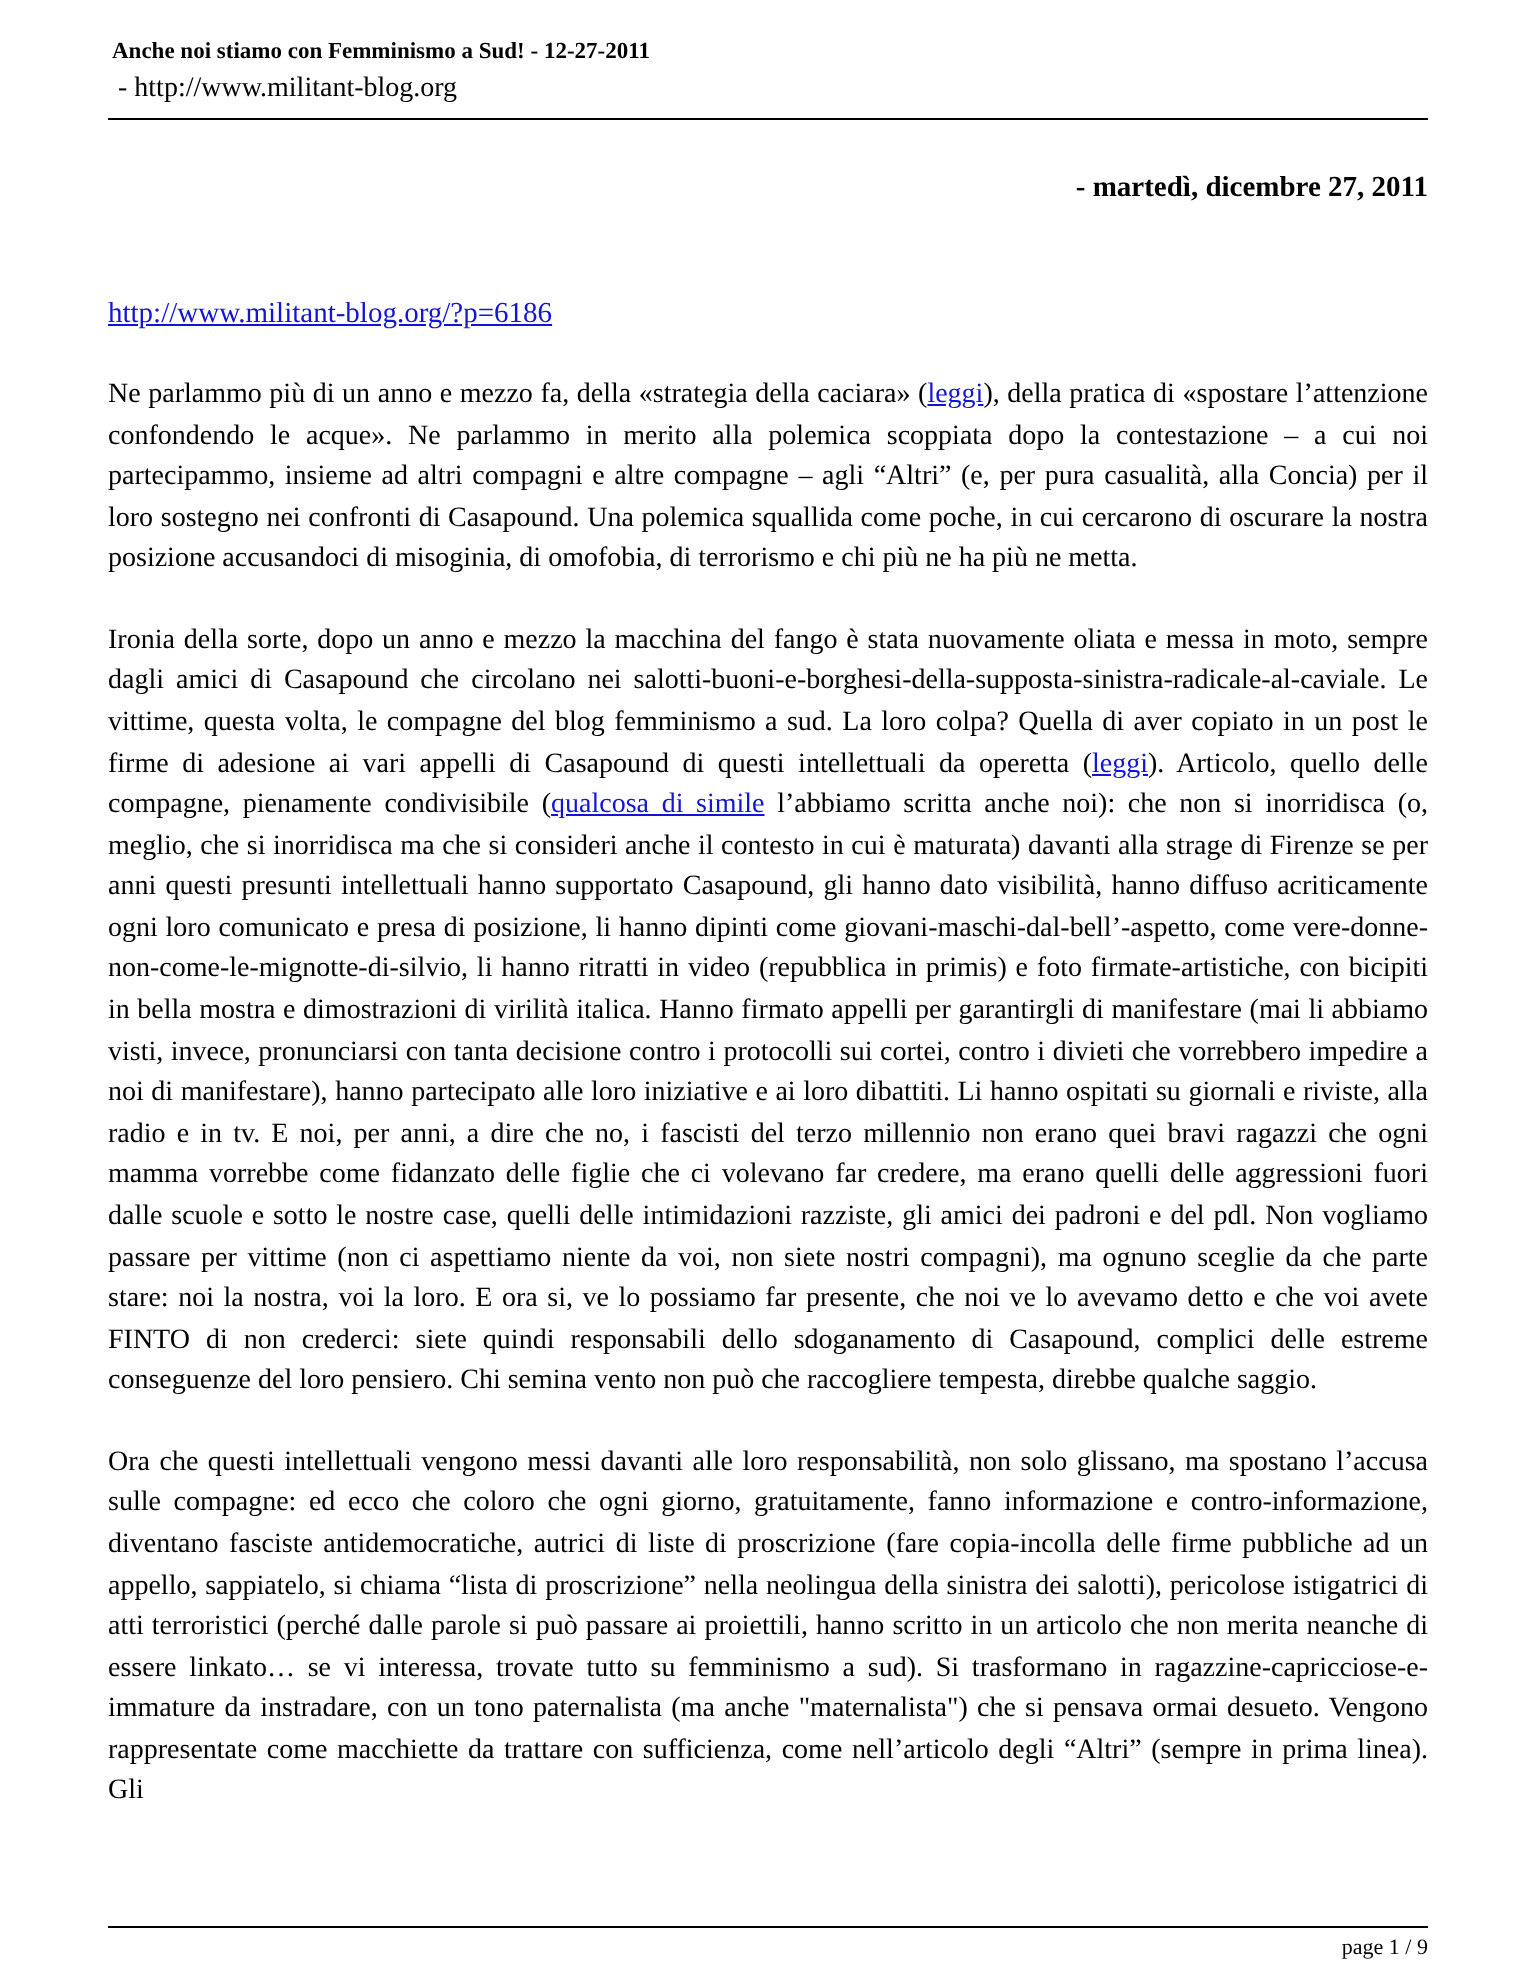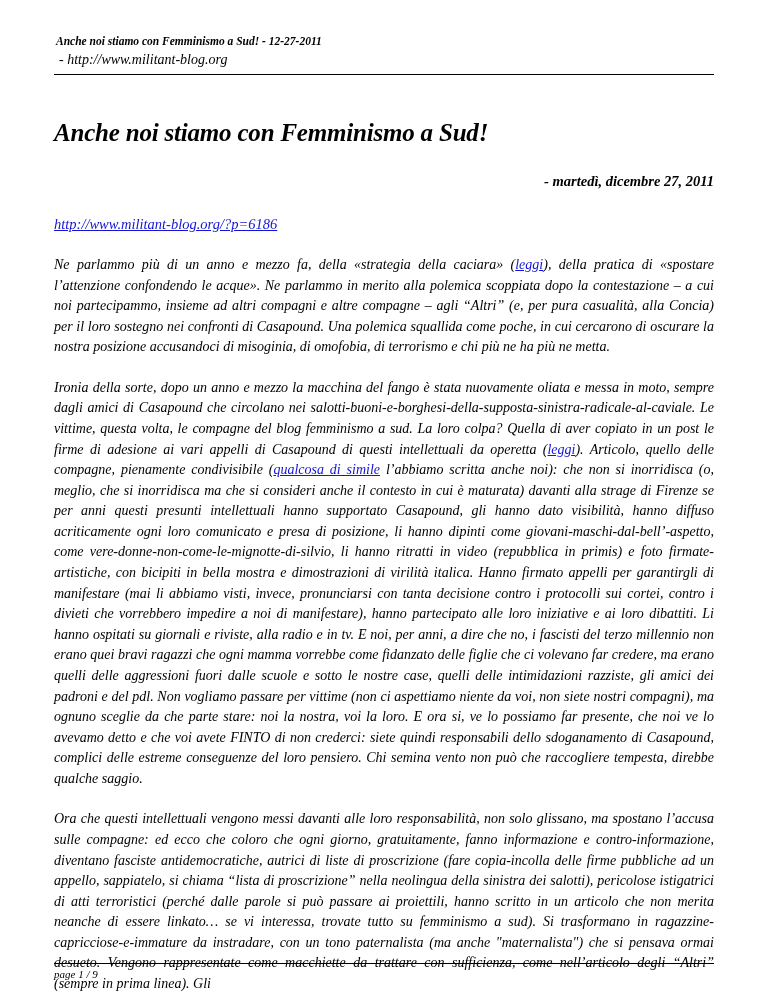--- a/index.html
+++ b/index.html
@@ -13,22 +13,21 @@
     font-family: "Liberation Serif", "DejaVu Serif", serif;
     color: #000000;
     position: relative;
     overflow: hidden;
   }
   .page {
     position: relative;
     width: 768px;
     height: 994px;
     box-sizing: border-box;
-    padding: 33px 54px 0 54px;
-    font-style: italic;
+    padding: 18px 54px 0 54px;
   }
   .header {
     font-family: "Liberation Serif", "DejaVu Serif", serif;
     font-weight: bold;
     font-size: 11.5px;
     line-height: 1.45;
     color: #000;
     padding-left: 2px;
   }
   .header .sub {
@@ -50,21 +49,21 @@
     letter-spacing: -0.2px;
   }
   .byline {
     font-size: 14.5px;
     font-weight: bold;
     margin: 26px 0 0 0;
     text-align: right;
   }
   .permalink {
     display: inline-block;
-    margin: 26px 0 0 0;
+    margin: 46px 0 0 0;
     font-size: 14.5px;
     color: #1414d6;
     text-decoration: underline;
   }
   p.body-par {
     font-size: 14px;
     line-height: 1.47;
     text-align: justify;
     margin: 20px 0 0 0;
   }
@@ -81,37 +80,36 @@
     right: 54px;
     bottom: 14px;
   }
   .footer-rule {
     border: none;
     border-top: 1px solid #000;
     margin: 0 0 4px 0;
     height: 0;
   }
   .footer-text {
-    text-align: left;
+    text-align: right;
     font-size: 11px;
     color: #000;
   }
 </style>
 </head>
 <body>
 
 <div class="page">
 
   <div class="header">
     <div>Anche noi stiamo con Femminismo a Sud! - 12-27-2011</div>
     <div class="sub">- http://www.militant-blog.org</div>
   </div>
   <hr class="header-rule">
 
-  <h1 class="doc-title">Anche noi stiamo con Femminismo a Sud!</h1>
 
   <div class="byline">- martedì, dicembre 27, 2011</div>
 
   <a class="permalink" href="#">http://www.militant-blog.org/?p=6186</a>
 
   <div id="body-container">
       <p class="body-par"><span>Ne parlammo più di un anno e mezzo fa, della «strategia della caciara» (</span><a class="inline-link" href="#">leggi</a><span>), della pratica di «spostare l’attenzione confondendo le acque». Ne parlammo in merito alla polemica scoppiata dopo la contestazione – a cui noi partecipammo, insieme ad altri compagni e altre compagne – agli “Altri” (e, per pura casualità, alla Concia) per il loro sostegno nei confronti di Casapound. Una polemica squallida come poche, in cui cercarono di oscurare la nostra posizione accusandoci di misoginia, di omofobia, di terrorismo e chi più ne ha più ne metta.</span></p>
       <p class="body-par"><span>Ironia della sorte, dopo un anno e mezzo la macchina del fango è stata nuovamente oliata e messa in moto, sempre dagli amici di Casapound che circolano nei salotti-buoni-e-borghesi-della-supposta-sinistra-radicale-al-caviale. Le vittime, questa volta, le compagne del blog femminismo a sud. La loro colpa? Quella di aver copiato in un post le firme di adesione ai vari appelli di Casapound di questi intellettuali da operetta (</span><a class="inline-link" href="#">leggi</a><span>). Articolo, quello delle compagne, pienamente condivisibile (</span><a class="inline-link" href="#">qualcosa di simile</a><span> l’abbiamo scritta anche noi): che non si inorridisca (o, meglio, che si inorridisca ma che si consideri anche il contesto in cui è maturata) davanti alla strage di Firenze se per anni questi presunti intellettuali hanno supportato Casapound, gli hanno dato visibilità, hanno diffuso acriticamente ogni loro comunicato e presa di posizione, li hanno dipinti come giovani-maschi-dal-bell’-aspetto, come vere-donne-non-come-le-mignotte-di-silvio, li hanno ritratti in video (repubblica in primis) e foto firmate-artistiche, con bicipiti in bella mostra e dimostrazioni di virilità italica. Hanno firmato appelli per garantirgli di manifestare (mai li abbiamo visti, invece, pronunciarsi con tanta decisione contro i protocolli sui cortei, contro i divieti che vorrebbero impedire a noi di manifestare), hanno partecipato alle loro iniziative e ai loro dibattiti. Li hanno ospitati su giornali e riviste, alla radio e in tv. E noi, per anni, a dire che no, i fascisti del terzo millennio non erano quei bravi ragazzi che ogni mamma vorrebbe come fidanzato delle figlie che ci volevano far credere, ma erano quelli delle aggressioni fuori dalle scuole e sotto le nostre case, quelli delle intimidazioni razziste, gli amici dei padroni e del pdl. Non vogliamo passare per vittime (non ci aspettiamo niente da voi, non siete nostri compagni), ma ognuno sceglie da che parte stare: noi la nostra, voi la loro. E ora si, ve lo possiamo far presente, che noi ve lo avevamo detto e che voi avete FINTO di non crederci: siete quindi responsabili dello sdoganamento di Casapound, complici delle estreme conseguenze del loro pensiero. Chi semina vento non può che raccogliere tempesta, direbbe qualche saggio.</span></p>
       <p class="body-par"><span>Ora che questi intellettuali vengono messi davanti alle loro responsabilità, non solo glissano, ma spostano l’accusa sulle compagne: ed ecco che coloro che ogni giorno, gratuitamente, fanno informazione e contro-informazione, diventano fasciste antidemocratiche, autrici di liste di proscrizione (fare copia-incolla delle firme pubbliche ad un appello, sappiatelo, si chiama “lista di proscrizione” nella neolingua della sinistra dei salotti), pericolose istigatrici di atti terroristici (perché dalle parole si può passare ai proiettili, hanno scritto in un articolo che non merita neanche di essere linkato… se vi interessa, trovate tutto su femminismo a sud). Si trasformano in ragazzine-capricciose-e-immature da instradare, con un tono paternalista (ma anche "maternalista") che si pensava ormai desueto. Vengono rappresentate come macchiette da trattare con sufficienza, come nell’articolo degli “Altri” (sempre in prima linea). Gli</span></p>
     </div>

